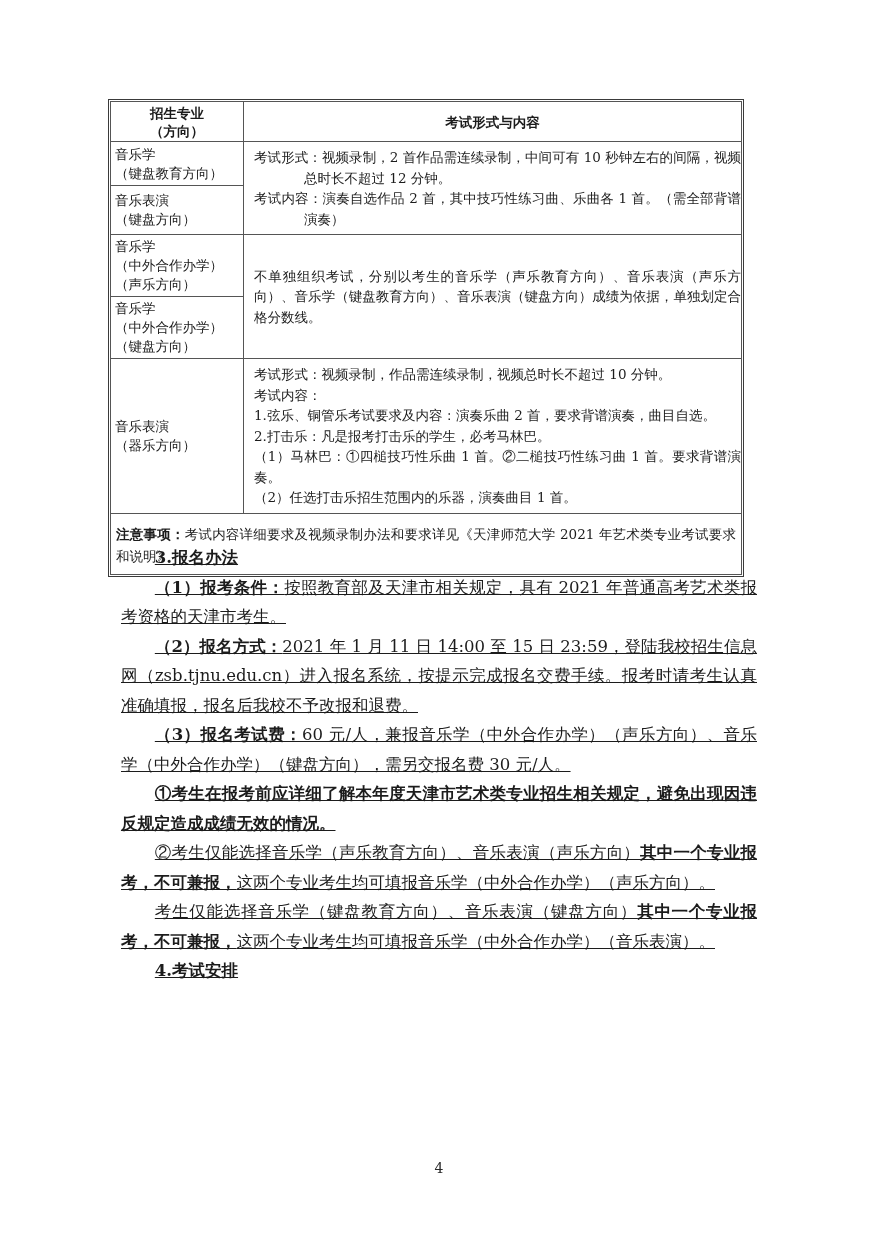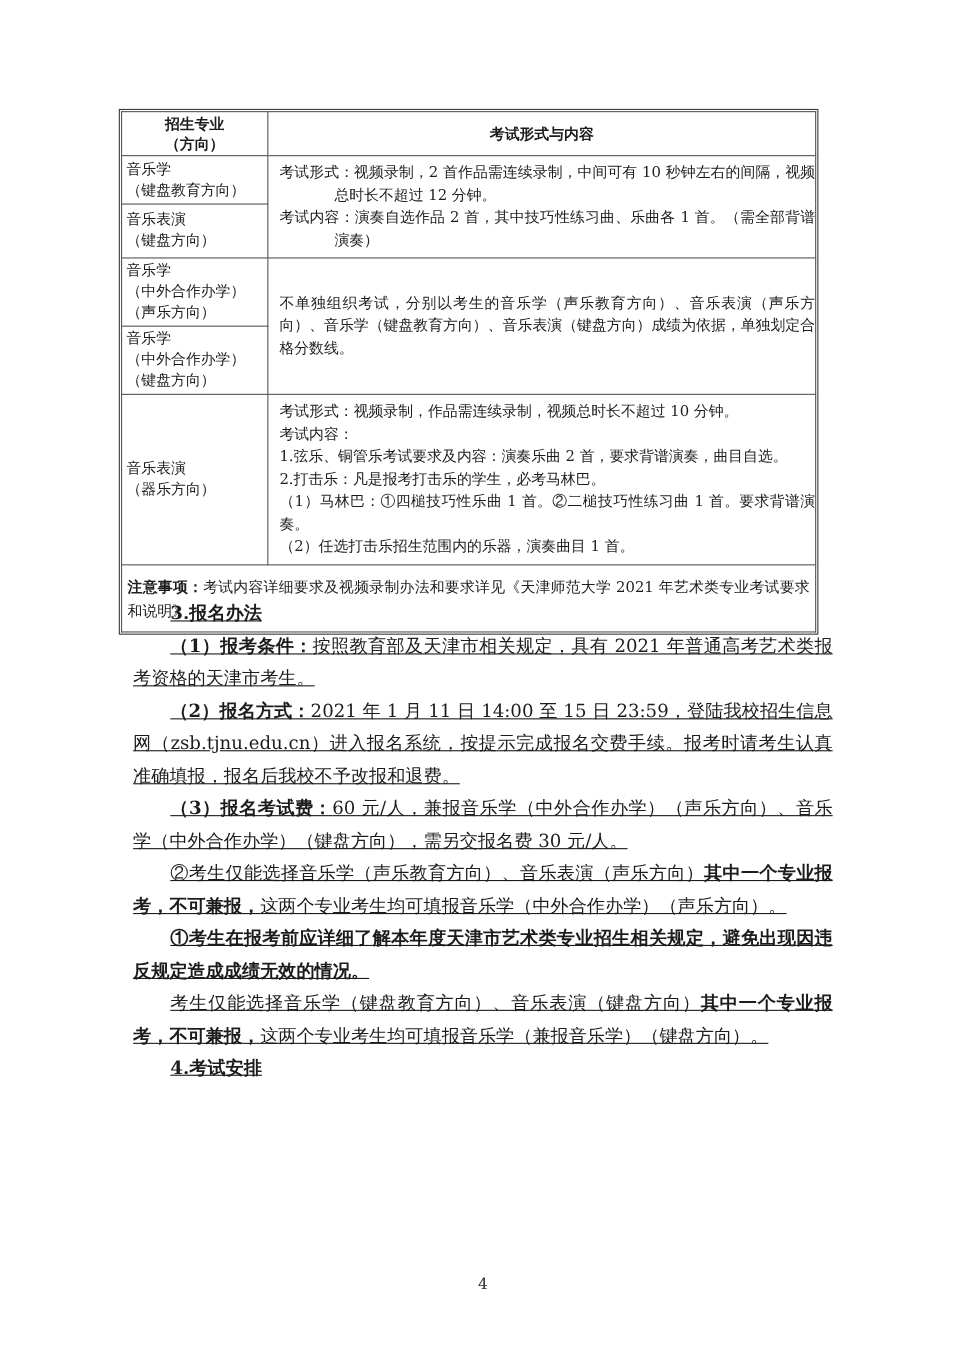--- a/index.html
+++ b/index.html
@@ -128,21 +128,21 @@
       </tr>
     </tbody>
       </table>
   </div>
 
   <div class="body-text">
     <p><span class="b">3.报名办法</span></p>
     <p><span class="b">（1）报考条件：</span><span>按照教育部及天津市相关规定，具有 2021 年普通高考艺术类报考资格的天津市考生。</span></p>
     <p><span class="b">（2）报名方式：</span><span>2021 年 1 月 11 日 14:00 至 15 日 23:59，登陆我校招生信息网（zsb.tjnu.edu.cn）进入报名系统，按提示完成报名交费手续。报考时请考生认真准确填报，报名后我校不予改报和退费。</span></p>
     <p><span class="b">（3）报名考试费：</span><span>60 元/人，兼报音乐学（中外合作办学）（声乐方向）、音乐学（中外合作办学）（键盘方向），需另交报名费 30 元/人。</span></p>
+    <p><span class="b">①考生在报考前应详细了解本年度天津市艺术类专业招生相关规定，避免出现因违反规定造成成绩无效的情况。</span></p>
     <p><span>②考生仅能选择音乐学（声乐教育方向）、音乐表演（声乐方向）</span><span class="b">其中一个专业报考，不可兼报，</span><span>这两个专业考生均可填报音乐学（中外合作办学）（声乐方向）。</span></p>
-    <p><span class="b">①考生在报考前应详细了解本年度天津市艺术类专业招生相关规定，避免出现因违反规定造成成绩无效的情况。</span></p>
-    <p><span>考生仅能选择音乐学（键盘教育方向）、音乐表演（键盘方向）</span><span class="b">其中一个专业报考，不可兼报，</span><span>这两个专业考生均可填报音乐学（兼报音乐学）（键盘方向）。</span></p>
+    <p><span>考生仅能选择音乐学（键盘教育方向）、音乐表演（键盘方向）</span><span class="b">其中一个专业报考，不可兼报，</span><span>这两个专业考生均可填报音乐学（中外合作办学）（音乐表演）。</span></p>
     <p><span class="b">4.考试安排</span></p>
   </div>
 
   <div class="page-number">4</div>
 
 </div>
 
 </body></html>

